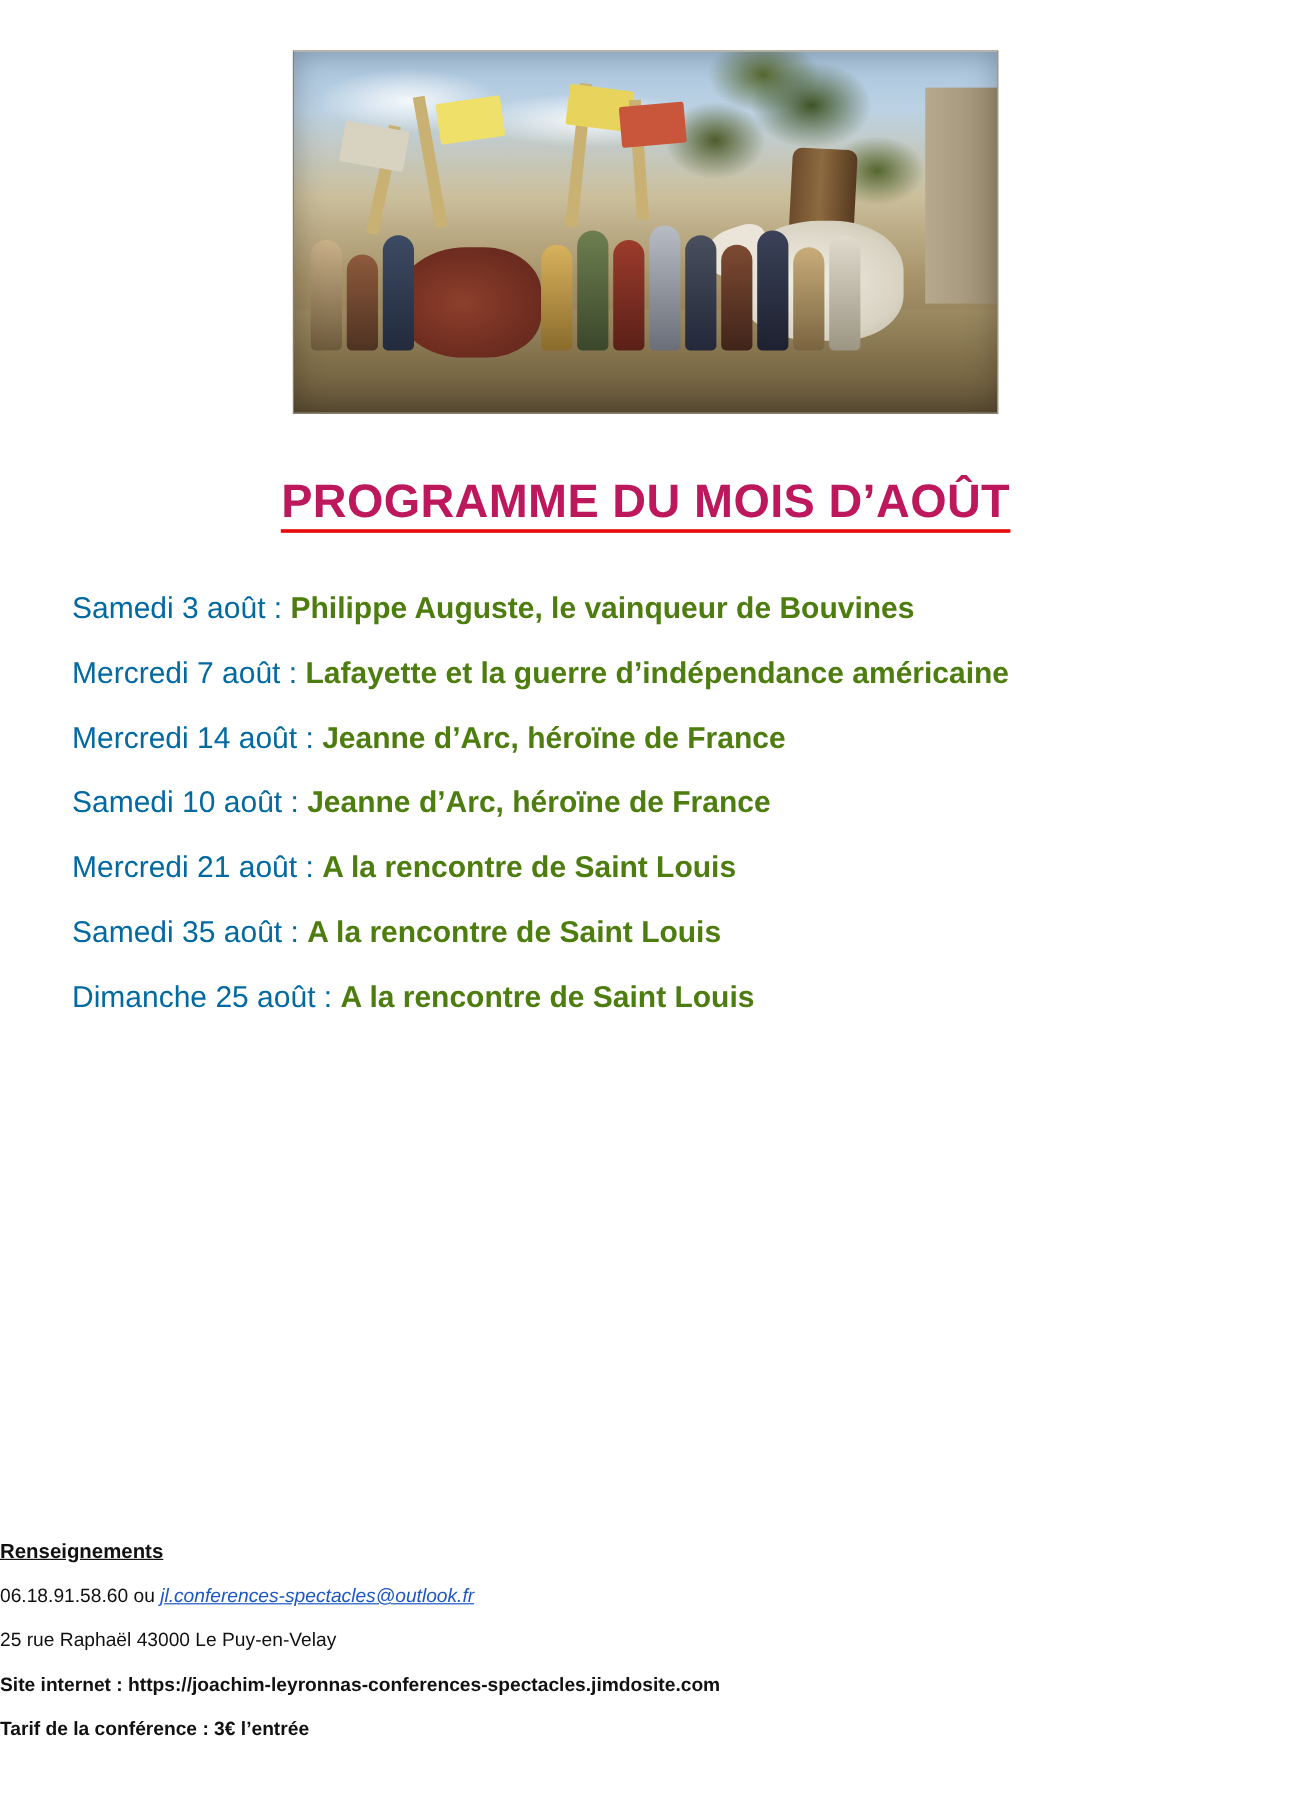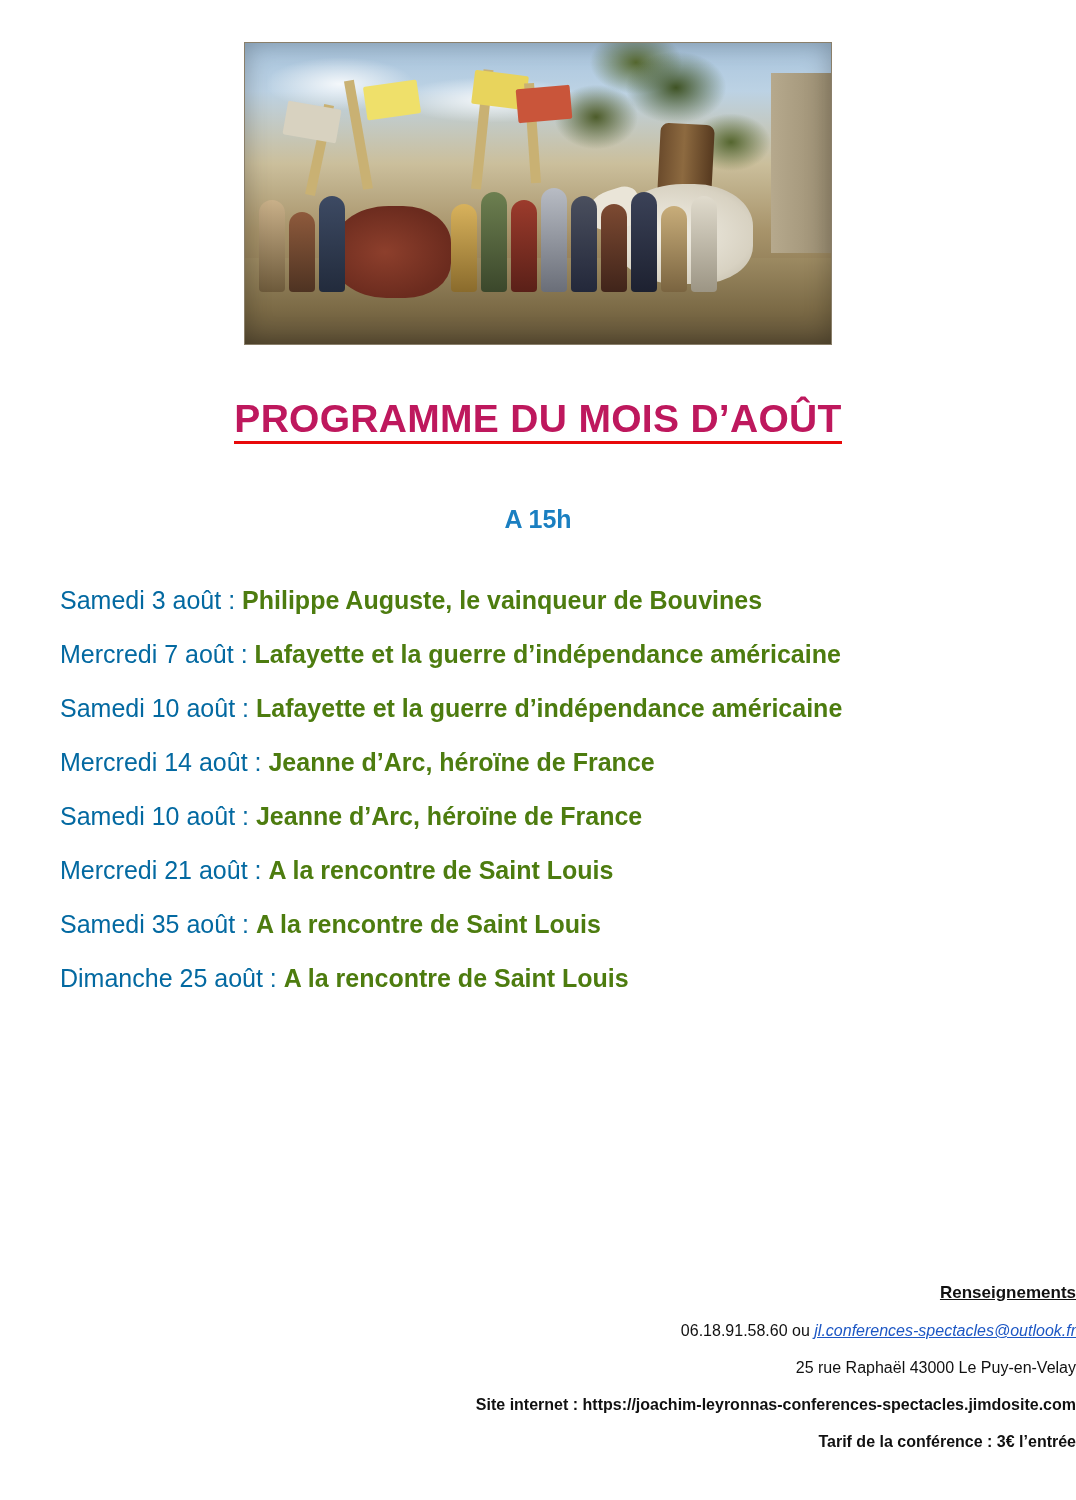--- a/index.html
+++ b/index.html
@@ -185,21 +185,21 @@
     color: #4d7c0f;
     font-weight: bold;
   }
 
   
   .footer {
     position: absolute;
     left: 0;
     right: 0;
     bottom: 72px;
-    text-align: right;
+    text-align: left;
   }
   .foot-head {
     font-size: 17px;
     font-weight: bold;
     color: #111;
     text-decoration: underline;
     margin-bottom: 19px;
   }
   .foot-line {
     font-size: 16px;
@@ -256,33 +256,28 @@
         <div class="fig" style="left:446px; height:96px; background:linear-gradient(#e0dbcd,#9c9584);"></div>
       </div>
       <div class="hero-border-shade"></div>
     </div>
   </div>
 
   <div class="title">
     <span>PROGRAMME DU MOIS D’AOÛT</span>
   </div>
 
-  <div class="subtitle">A 15h</div>
 
   <div class="list">
     <div class="row">
       <span class="date">Samedi 3 août :</span>
       <span class="topic">Philippe Auguste, le vainqueur de Bouvines</span>
     </div>
     <div class="row">
       <span class="date">Mercredi 7 août :</span>
-      <span class="topic">Lafayette et la guerre d’indépendance américaine</span>
-    </div>
-    <div class="row">
-      <span class="date">Samedi 10 août :</span>
       <span class="topic">Lafayette et la guerre d’indépendance américaine</span>
     </div>
     <div class="row">
       <span class="date">Mercredi 14 août :</span>
       <span class="topic">Jeanne d’Arc, héroïne de France</span>
     </div>
     <div class="row">
       <span class="date">Samedi 10 août :</span>
       <span class="topic">Jeanne d’Arc, héroïne de France</span>
     </div>

